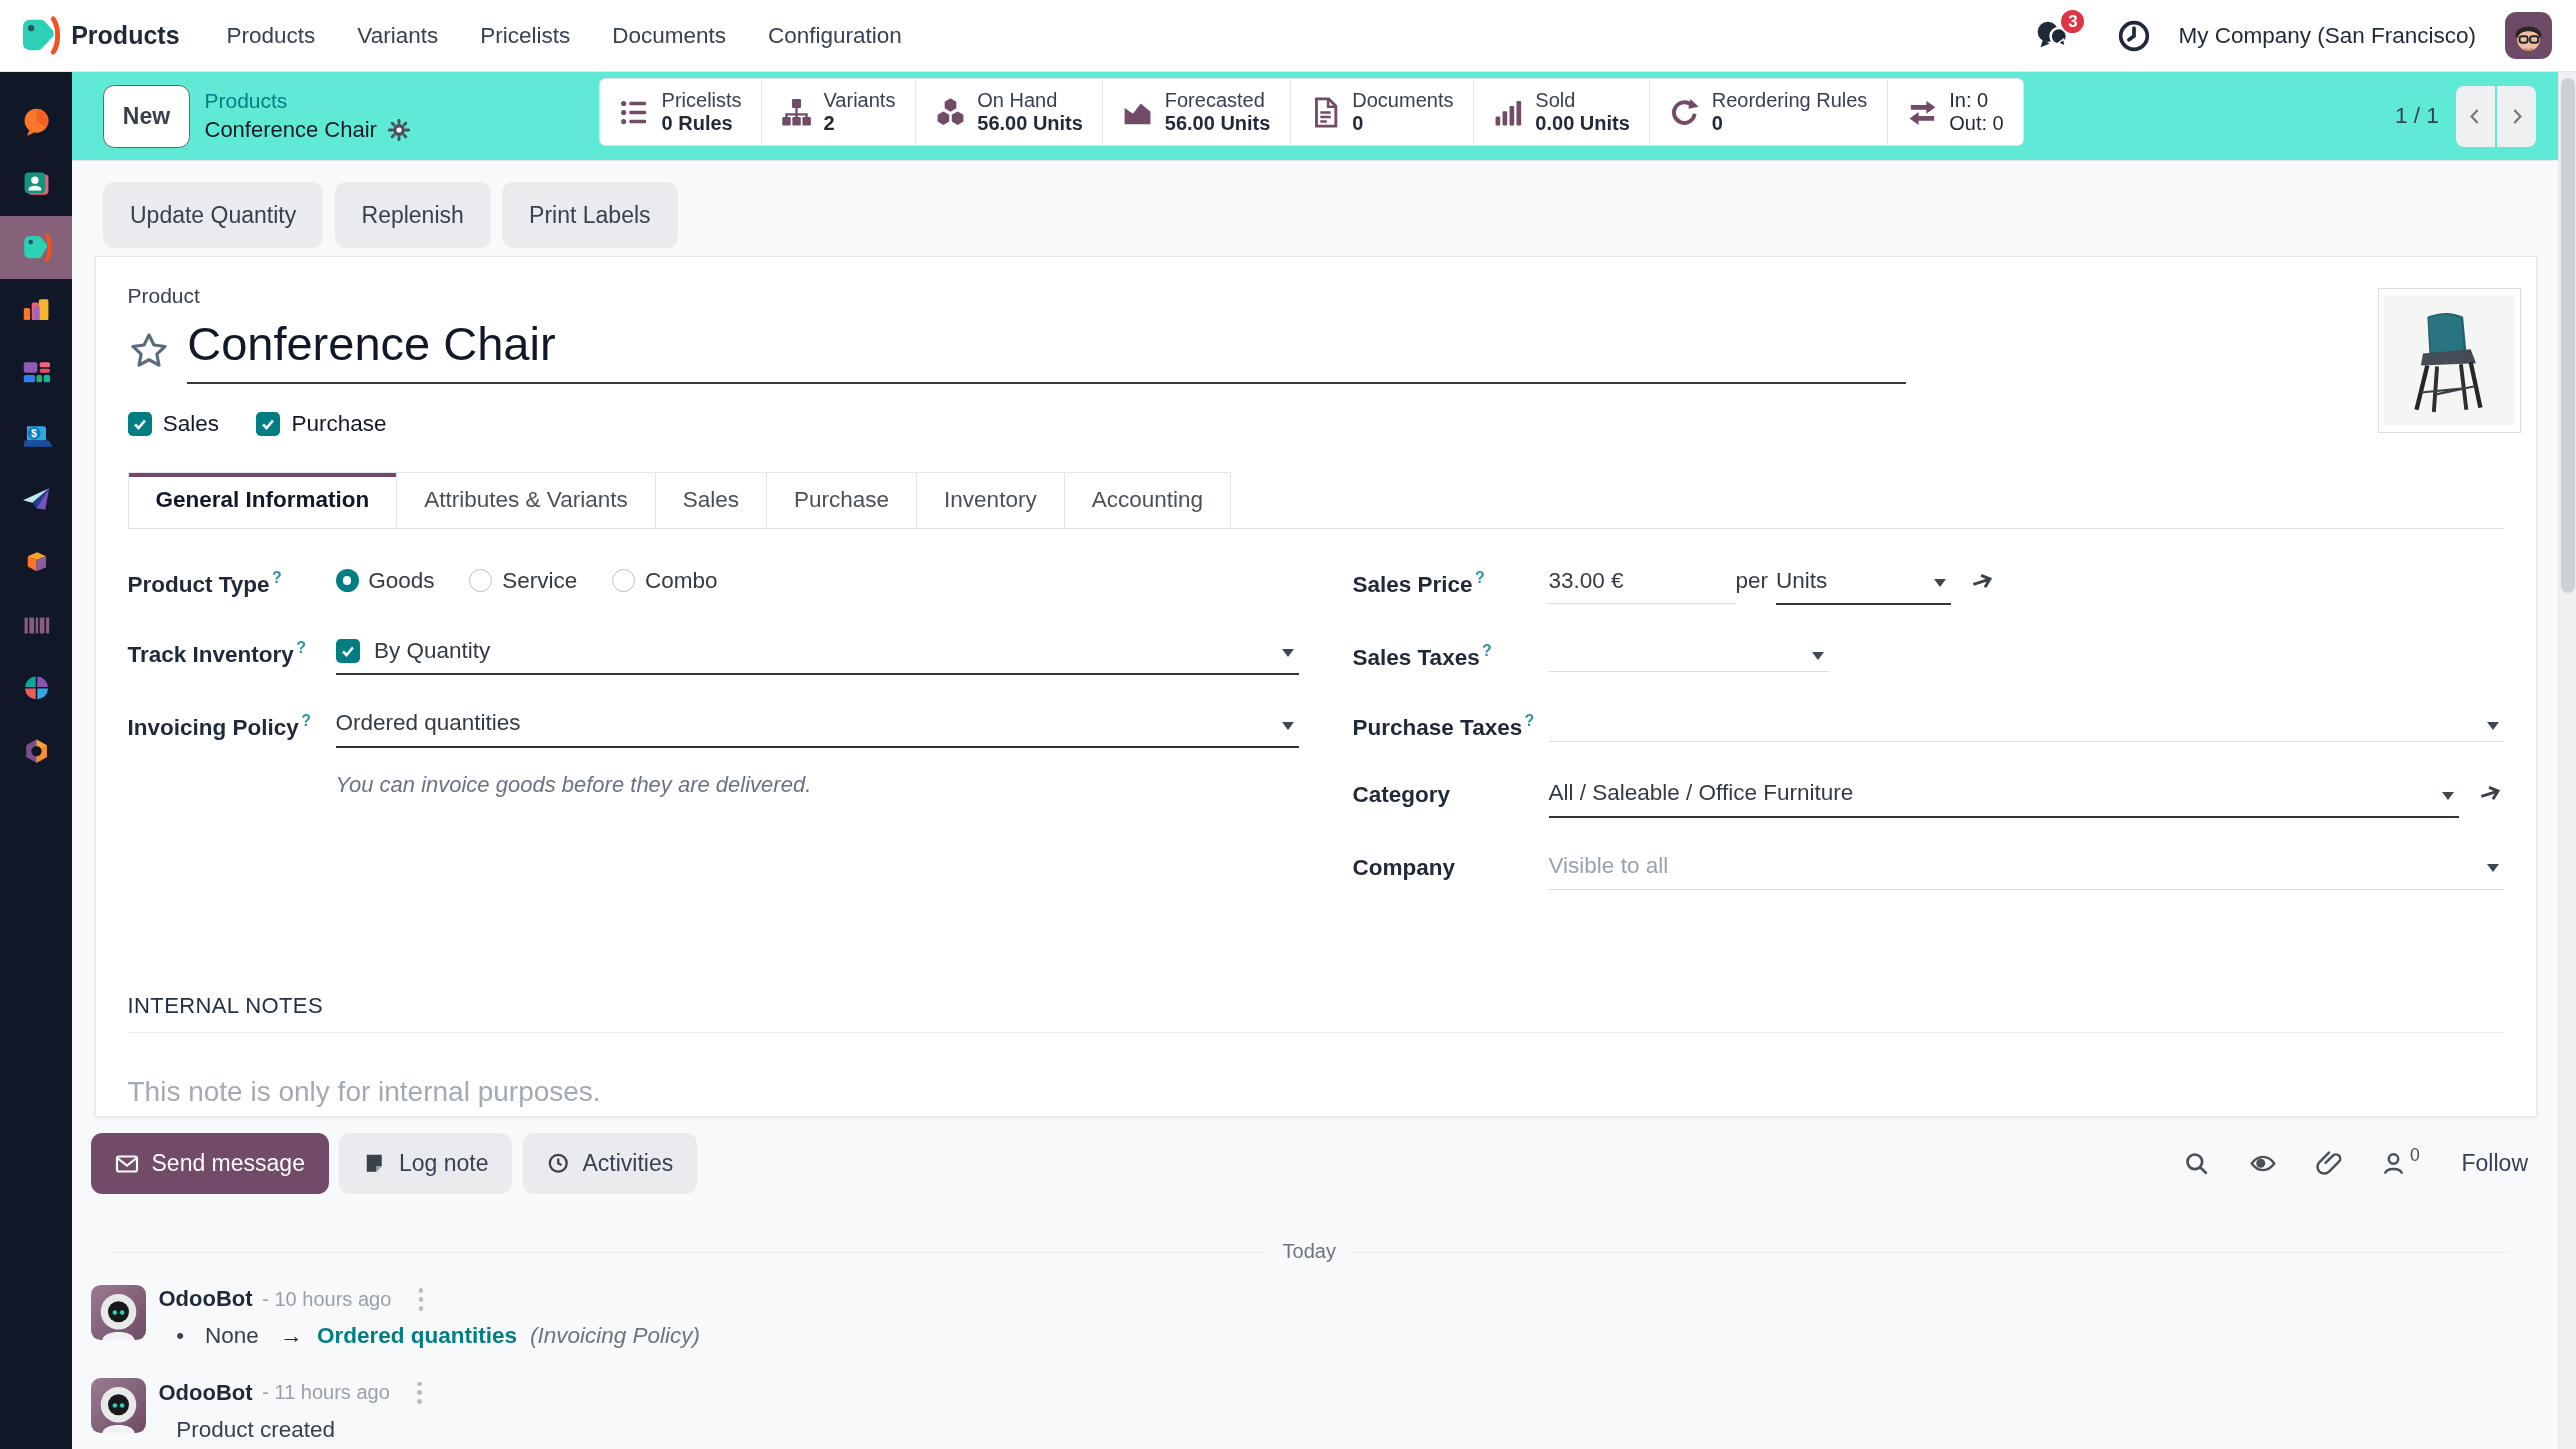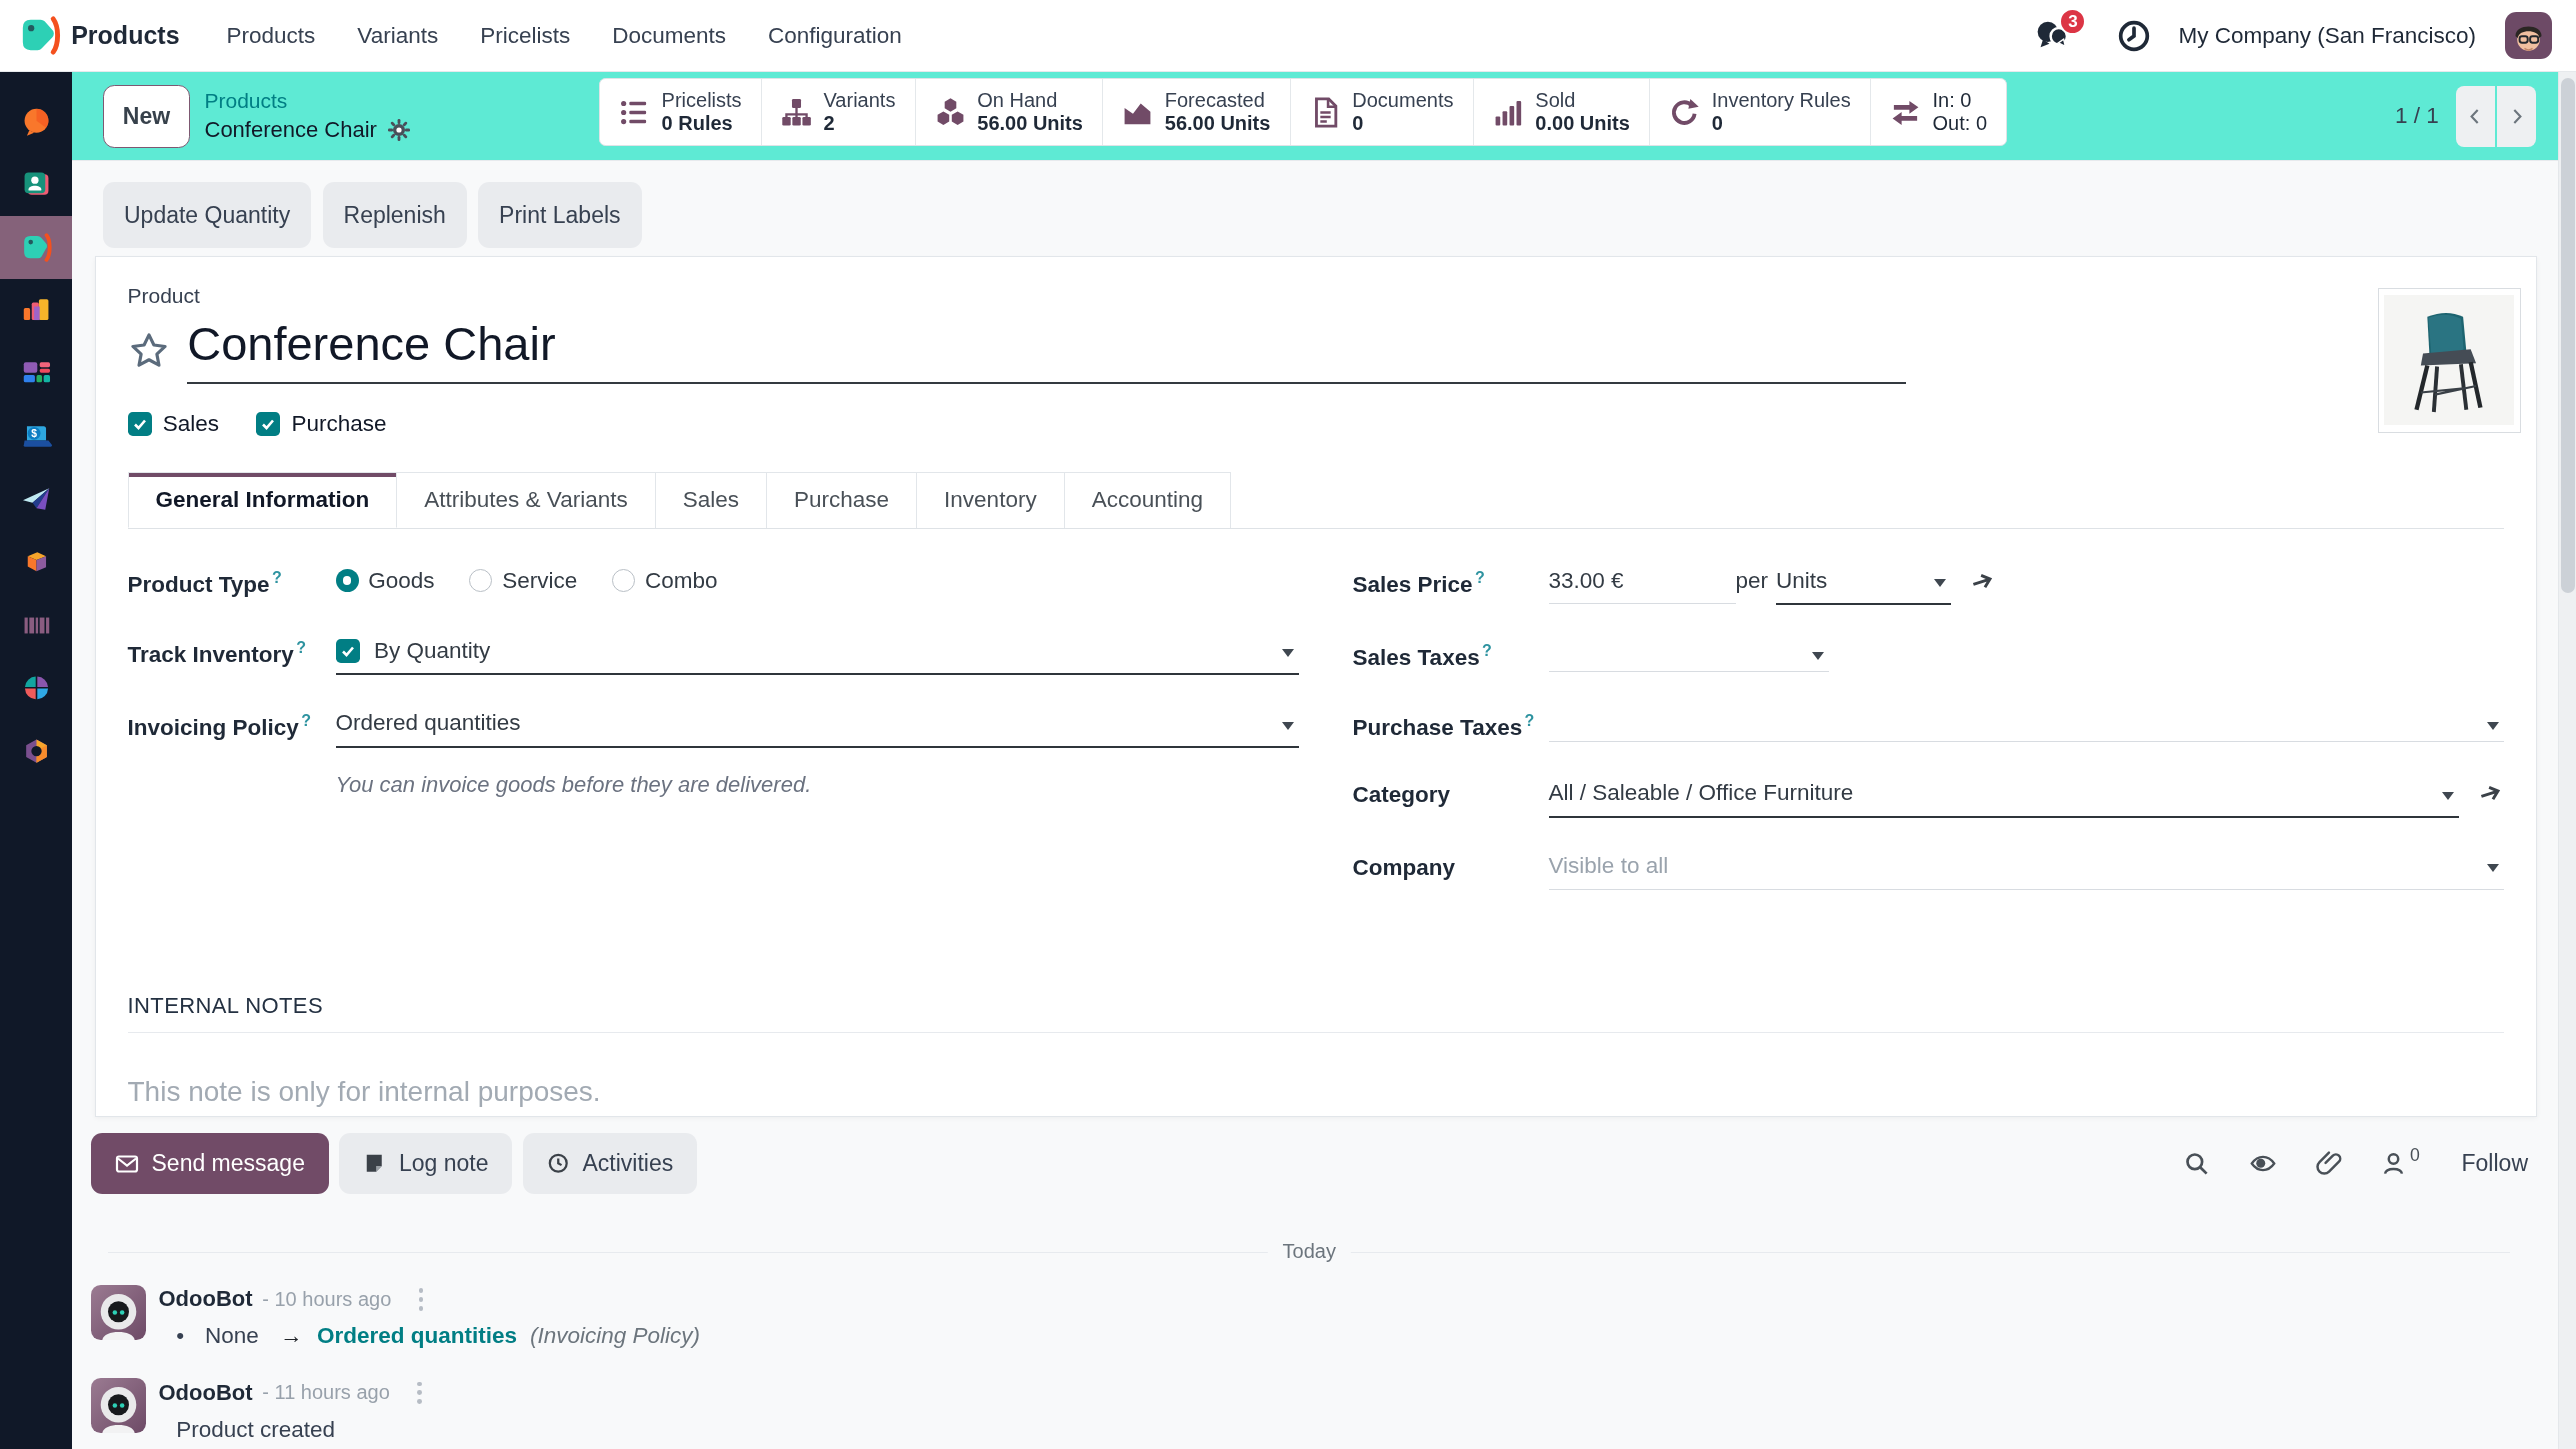--- a/index.html
+++ b/index.html
@@ -51,21 +51,21 @@
   .sv{ font-size:20px; font-weight:700; color:#1f2937; }
   .cp-right{ margin-left:auto; display:flex; align-items:center; gap:17.7px;}
   .pager-text{ font-size:22.5px; color:#374151; }
   .pg-btn{ width:39px; height:61px; background:#eef0f2; border:none; border-radius:8px;
     display:flex; align-items:center; justify-content:center; cursor:pointer;}
   .pg-btn.l{ border-top-right-radius:0; border-bottom-right-radius:0; }
   .pg-btn.r{ border-top-left-radius:0; border-bottom-left-radius:0; margin-left:1.6px;}
 
   
   .action-row{ height:95px; padding:21px 0 0 31px; display:flex; gap:11.3px;}
-  .a-btn{ height:66px; padding:0 21px; background:var(--btn-gray); border:none; border-radius:11.3px;
+  .a-btn{ height:66px; padding:0 27px; background:var(--btn-gray); border:none; border-radius:11.3px;
     font-size:23px; font-weight:500; color:#374151; cursor:pointer; font-family:inherit;}
 
   
   .sheet{ margin:0 39px 0 22.5px; height:861px; background:#fff; border:0.8px solid #e2e6ea;
     box-shadow:0 1.6px 4.8px rgba(0,0,0,.05); padding:27px 32px 0 32px; position:relative;}
   .image-box{ position:absolute; top:31px; right:15.3px; width:143px; height:145px;
     border:1.6px solid #d9dde1; background:#fff; padding:4.8px; cursor:pointer;}
   .product-label{ font-size:21px; color:#374151; }
   .title-row{ display:flex; align-items:center; gap:17.7px; margin-top:11.3px;}
   .title-wrap{ width:1719px; border-bottom:2.4px solid #343a40; padding-bottom:13px;}
@@ -424,21 +424,21 @@
             </span>
         </div>
         <div class="stat-cell">
           <span>
             <svg width="31" height="31" viewBox="0 0 24 24">
               <path d="M19.8 13a8 8 0 1 1-2.3-6.6" fill="none" stroke="#714b67" stroke-width="3"></path>
               <polygon points="16.5,1.5 23,7.5 15,9" fill="#714b67"></polygon>
             </svg>
           </span>
           <span class="st">
-              <span class="sl">Inventory Rules</span>
+              <span class="sl">Reordering Rules</span>
           <span class="sv">0</span>
             </span>
         </div>
         <div class="stat-cell">
           <span>
             <svg width="31" height="31" viewBox="0 0 24 24" fill="#714b67">
               <polygon points="3,6.2 15,6.2 15,3 22,8 15,13 15,9.8 3,9.8"></polygon>
               <polygon points="21,14.8 9,14.8 9,11.6 2,16.6 9,21.6 9,18.4 21,18.4"></polygon>
             </svg>
           </span>

